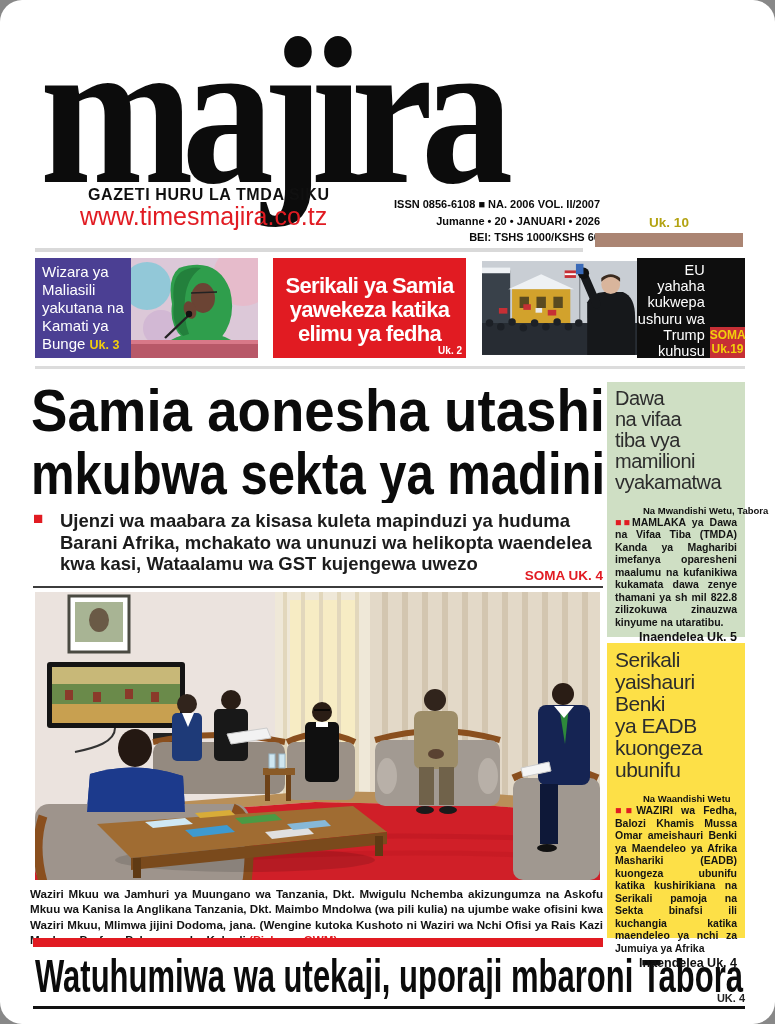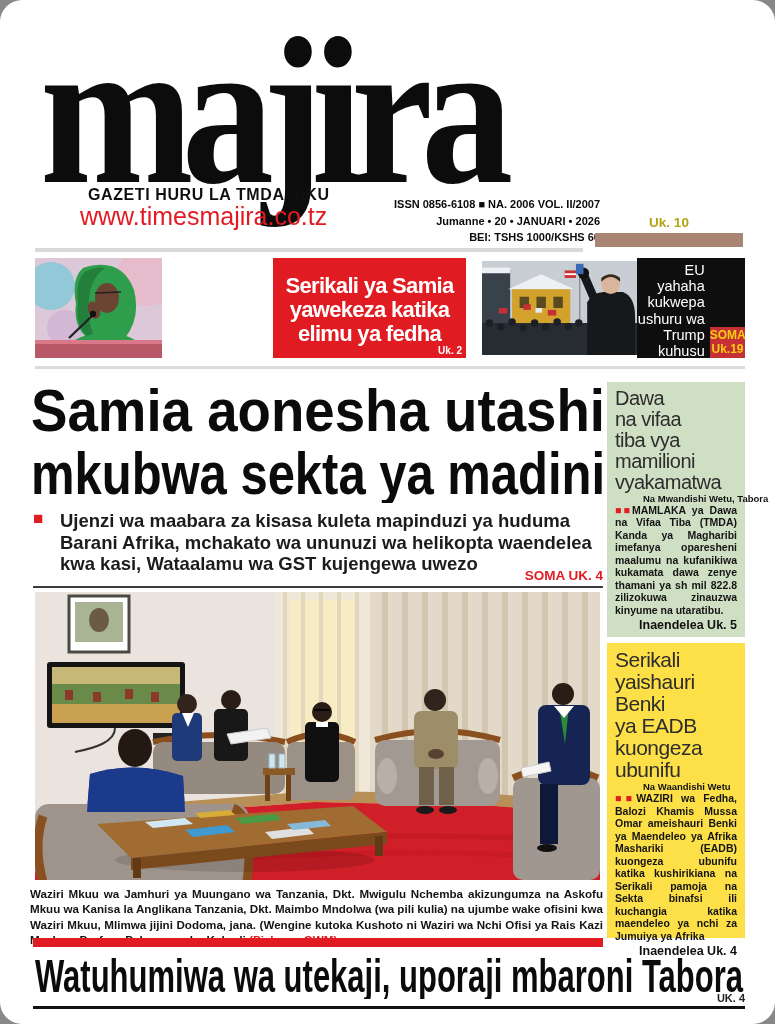--- a/index.html
+++ b/index.html
@@ -59,21 +59,21 @@
   .bottom-svg{left:33px;top:949px;}
   .bottom-ref{right:30px;top:992px;font-size:11px;font-weight:bold;color:#222;}
   .bottom-rule{left:33px;top:1006px;width:712px;height:3px;background:#111;}
 
   
   .sb{width:138px;box-sizing:border-box;padding:6px 8px;}
   .sb1{left:607px;top:382px;height:255px;background:#cfdfc4;}
   .sb2{left:607px;top:643px;height:295px;background:#fde047;}
   .sb-headline{font-size:20px;line-height:1.05;color:#2d2d2d;letter-spacing:-0.5px;}
   .sb2 .sb-headline{font-size:21px;}
-  .sb-byline{margin-top:0;font-size:9.5px;font-weight:bold;color:#111;white-space:nowrap;padding-left:28px;}
+  .sb-byline{margin-top:12px;font-size:9.5px;font-weight:bold;color:#111;white-space:nowrap;padding-left:28px;}
   .sb-body{font-size:10.5px;font-weight:bold;line-height:1.19;color:#141414;
            text-align:justify;}
   .sb-bullets{color:#e11b22;letter-spacing:-1px;}
   .sb-cont{text-align:right;font-size:12.5px;font-weight:bold;color:#111;margin-top:2px;}
 </style>
 </head>
 <body>
 
 <div class="page">
 
@@ -84,20 +84,28 @@
     <div>ISSN 0856-6108 ■ NA. 2006 VOL. II/2007</div>
     <div>Jumanne • 20 • JANUARI • 2026</div>
     <div>BEI: TSHS 1000/KSHS 60</div>
   </div>
 
   <div class="abs promo-ref">Uk. 10</div>
   <div class="abs promo-bar"></div>
   <div class="abs sep-top"></div>
 
   <div class="abs teaser1">
+    <div class="t1-text">
+      <span class="preline">Wizara ya
+Maliasili
+yakutana na
+Kamati ya
+Bunge</span>
+      <span class="t1-ref">Uk. 3</span>
+    </div>
     <svg width="127" height="100" viewBox="0 0 127 100">
       <rect width="127" height="100" fill="#dcc8d8"></rect>
       <circle cx="16" cy="28" r="24" fill="#7ac8d8" opacity="0.75"></circle>
       <circle cx="112" cy="18" r="30" fill="#e8b8c8" opacity="0.8"></circle>
       <circle cx="30" cy="70" r="18" fill="#c8a8d0" opacity="0.5"></circle>
       <path d="M40,82 Q70,66 100,82 L100,100 L40,100 Z" fill="#2f9e4c"></path>
       <path d="M48,10 Q86,-2 99,32 Q106,60 90,80 L52,80 Q38,68 41,46 Q36,20 48,10 Z" fill="#2f9e4c"></path>
       <path d="M50,14 Q60,8 70,10 Q56,20 54,40 Q52,60 58,76 L52,78 Q40,66 43,46 Q40,22 50,14 Z" fill="#23803c"></path>
       <ellipse cx="72" cy="40" rx="12" ry="15" fill="#6b4434"></ellipse>
       <line x1="60" y1="35" x2="86" y2="34" stroke="#222" stroke-width="1.6"></line>

